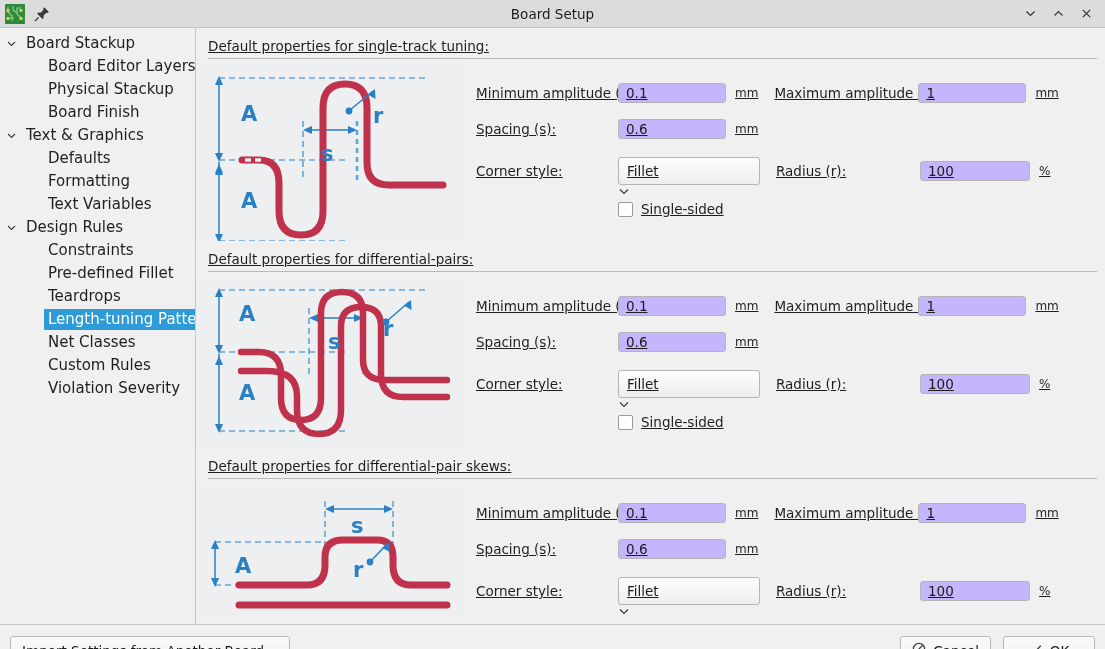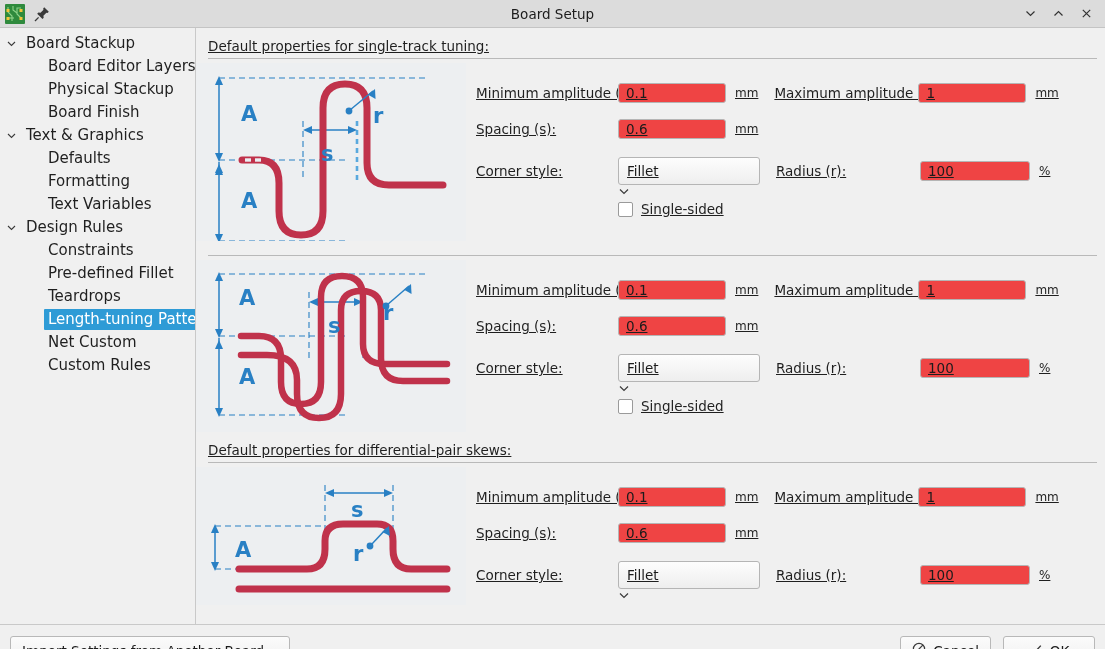--- a/index.html
+++ b/index.html
@@ -97,21 +97,21 @@
     font-size: 13.5px; color: #1f1f1f; white-space: nowrap;
   }
   .flabel.min  { width: 152px; padding-left: 10px; }
   .flabel.max  { width: 160px; padding-left: 16px; }
   .flabel.sp   { width: 152px; padding-left: 10px; }
   .flabel.cs   { width: 152px; padding-left: 10px; }
   .flabel.rad  { width: 160px; padding-left: 16px; }
 
   .tinput {
     height: 20px; border: 1px solid #b5b5b5; border-radius: 3px;
-    background: #ef4444; font-size: 13.5px; color: #1b1b1b;
+    background: #c4b5fd; font-size: 13.5px; color: #1b1b1b;
     padding: 0 7px; outline: none;
     font-family: "DejaVu Sans", "Liberation Sans", sans-serif;
   }
   .tinput.amp { width: 108px; }
   .tinput.ampmax { width: 108px; }
   .tinput.radius { width: 110px; }
   .unit {
     font-size: 12px; color: #1f1f1f;
     padding-left: 9px; white-space: nowrap;
   }
@@ -269,25 +269,29 @@
     <div class="tree-item child">
       <span class="twisty"></span>
       <span class="tree-label">Teardrops</span>
     </div>
     <div class="tree-item child selected">
       <span class="twisty"></span>
       <span class="tree-label">Length-tuning Patterns</span>
     </div>
     <div class="tree-item child">
       <span class="twisty"></span>
-      <span class="tree-label">Net Custom</span>
+      <span class="tree-label">Net Classes</span>
     </div>
     <div class="tree-item child">
       <span class="twisty"></span>
       <span class="tree-label">Custom Rules</span>
+    </div>
+    <div class="tree-item child">
+      <span class="twisty"></span>
+      <span class="tree-label">Violation Severity</span>
     </div>
   </div>
 
   <div class="main">
 
     <div class="section">
       <div class="section-head">
         <span>Default properties for single-track tuning:</span>
         <span class="rule"></span>
       </div>
@@ -365,20 +369,21 @@
             <span class="cbspacer"></span>
             <span class="checkbox"></span>
             <span class="cblabel">Single-sided</span>
           </div>
         </div>
       </div>
     </div>
 
     <div class="section">
       <div class="section-head">
+        <span>Default properties for differential-pairs:</span>
         <span class="rule"></span>
       </div>
       <div class="section-body">
         <div class="diagram-wrap">
           <svg width="268" height="172" viewBox="0 0 268 172">
             <g stroke="#2980c4" stroke-width="1.1" fill="none" stroke-dasharray="6,4">
               <path d="M22 14 L230 14"></path>
               <path d="M22 76 L150 76"></path>
               <path d="M22 155 L150 155"></path>
               <path d="M112 32 L112 100"></path>

